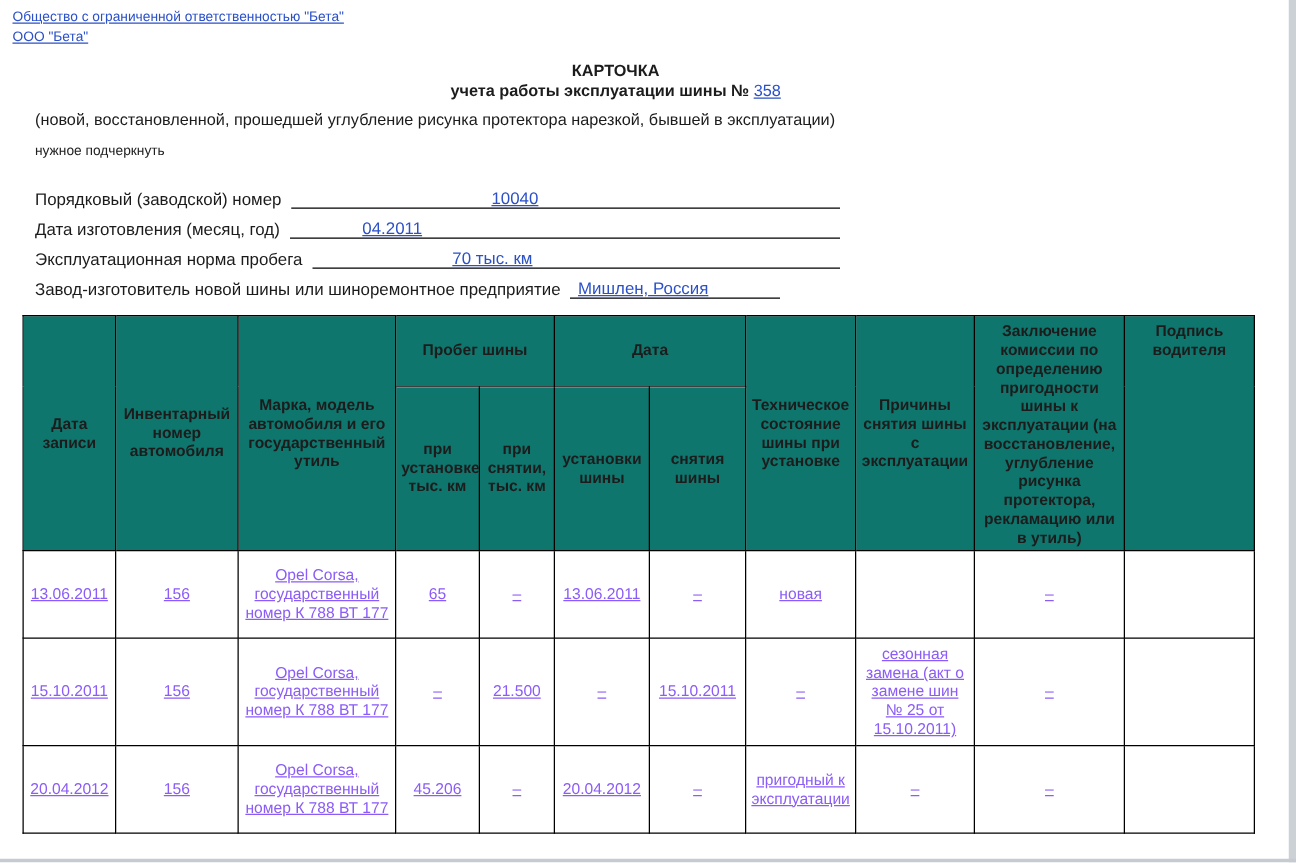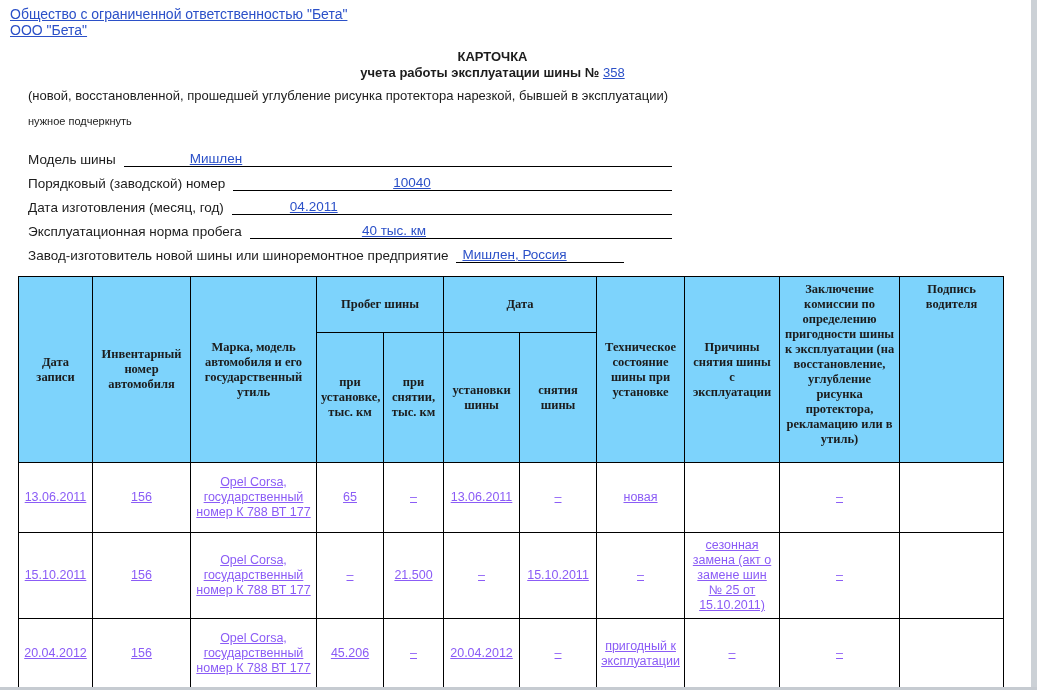--- a/index.html
+++ b/index.html
@@ -10,21 +10,21 @@
     font-family: "Liberation Sans", sans-serif;
     color: #1c1c1c;
     overflow: hidden;
     position: relative;
   }
   a, .lnk { color: #2b50c8; text-decoration: underline; cursor: pointer; }
 
   .edge-right { position: absolute; top: 0; right: 0; width: 6px; height: 690px; background: #ccd1d6; }
   .edge-bottom { position: absolute; left: 0; bottom: 0; width: 1037px; height: 3px; background: #c6cbd1; }
 
-  .top-links { padding: 6px 0 0 10px; font-size: 14px; line-height: 16px; }
+  .top-links { padding: 6px 0 0 10px; font-size: 11px; line-height: 16px; }
   .top-links a { display: inline-block; }
 
   .title-block { margin-top: 11px; width: 985px; text-align: center; font-size: 13px; line-height: 16px; }
   .doc-title { font-weight: bold; }
   .doc-subtitle { font-weight: bold; }
   .doc-subtitle a { font-weight: normal; }
 
   .note-block { margin-left: 28px; margin-top: 7px; display: inline-block; text-align: left; font-size: 13px; line-height: 16px; }
   .doc-hint { margin-top: 9px; font-size: 11px; color: #222; }
 
@@ -43,21 +43,21 @@
     font-size: 12.5px;
   }
   .tire-table th, .tire-table td {
     border: 1px solid #000;
     padding: 2px 4px;
     text-align: center;
     vertical-align: middle;
     line-height: 15px;
     overflow: hidden;
   }
-  .tire-table th { font-weight: bold; background: #7dd3fc; font-family: Liberation Serif, serif; }
+  .tire-table th { font-weight: bold; background: #0f766e; }
   .tire-table thead tr.group-row th.group { height: 56px; }
   .tire-table thead tr.sub-row th { height: 130px; }
   .tire-table th.v-top { vertical-align: top; padding-top: 5px; }
   .tire-table td { color: #8b5cf6; text-decoration: underline; }
   .tire-table tbody tr.r0 td { height: 70px; }
   .tire-table tbody tr.r1 td { height: 86px; }
   .tire-table tbody tr.r2 td { height: 70px; }
 </style>
 </head>
 <body>
@@ -74,34 +74,30 @@
     <div class="doc-subtitle"><span>учета работы эксплуатации шины № </span><a>358</a></div>
   </div>
 
   <div class="note-block">
     <div class="doc-note">(новой, восстановленной, прошедшей углубление рисунка протектора нарезкой, бывшей в эксплуатации)</div>
     <div class="doc-hint">нужное подчеркнуть</div>
   </div>
 
   <div class="form-section">
     <div class="form-row">
-      <span class="field-label">Модель шины</span>
-      <span class="field-line"><span class="field-value" style="margin-left:66px;">Мишлен</span></span>
-    </div>
-    <div class="form-row">
       <span class="field-label">Порядковый (заводской) номер</span>
       <span class="field-line"><span class="field-value" style="margin-left:160px;">10040</span></span>
     </div>
     <div class="form-row">
       <span class="field-label">Дата изготовления (месяц, год)</span>
       <span class="field-line"><span class="field-value" style="margin-left:58px;">04.2011</span></span>
     </div>
     <div class="form-row">
       <span class="field-label">Эксплуатационная норма пробега</span>
-      <span class="field-line"><span class="field-value" style="margin-left:112px;">40 тыс. км</span></span>
+      <span class="field-line"><span class="field-value" style="margin-left:112px;">70 тыс. км</span></span>
     </div>
     <div class="form-row short">
       <span class="field-label">Завод-изготовитель новой шины или шиноремонтное предприятие</span>
       <span class="field-line"><span class="field-value" style="margin-left:6px;">Мишлен, Россия</span></span>
     </div>
   </div>
 
   <table class="tire-table">
     <colgroup>
       <col style="width:74px">

